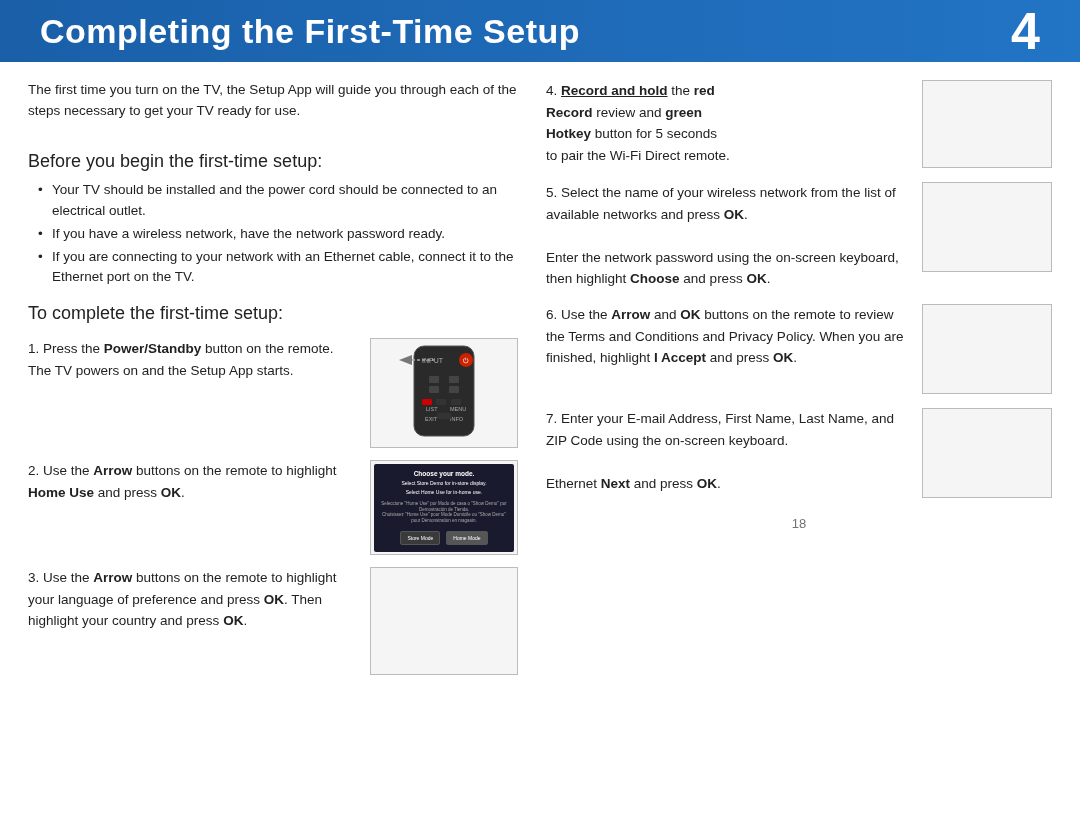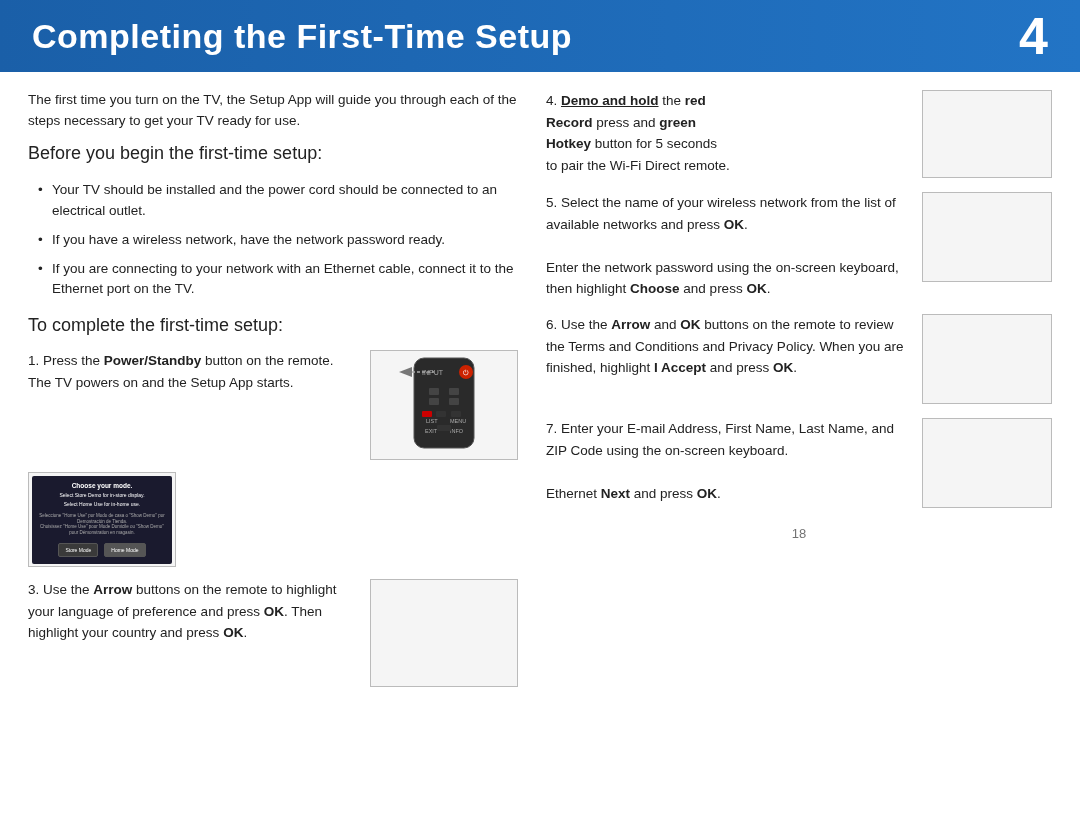--- a/index.html
+++ b/index.html
@@ -12,22 +12,22 @@
       color: #222;
       overflow: hidden;
     }
 
     
     .header {
       background: linear-gradient(to right, #1a5fa8, #2274c5);
       display: flex;
       align-items: center;
       justify-content: space-between;
-      padding: 0 32px;
-      height: 72px;
+      padding: 0 40px;
+      height: 62px;
     }
     .header-title {
       color: #fff;
       font-size: 34px;
       font-weight: bold;
       letter-spacing: 0.5px;
     }
     .header-number {
       color: #fff;
       font-size: 52px;
@@ -55,42 +55,41 @@
     .right-col {
       flex: 1;
       display: flex;
       flex-direction: column;
       gap: 0;
     }
 
     .intro-text {
       font-size: 13.5px;
       line-height: 1.55;
-      margin-bottom: 8px;
+      margin-bottom: 26px;
       color: #222;
     }
 
     .before-text {
       font-size: 18px;
       line-height: 1.55;
       margin-bottom: 4px;
     }
 
     .bullet-list {
       list-style: none;
       margin-left: 10px;
       margin-bottom: 10px;
     }
     .bullet-list li {
       font-size: 13.5px;
       line-height: 1.55;
       padding-left: 14px;
       position: relative;
       margin-bottom: 2px;
-      margin-top: 8px;
     }
     .bullet-list li::before {
       content: "•";
       position: absolute;
       left: 0;
       color: #222;
     }
 
     .complete-text {
       font-size: 18px;
@@ -273,20 +272,23 @@
             <text x="66" y="70" font-size="5.5" fill="#aaa" font-family="Arial">MENU</text>
             <text x="41" y="80" font-size="5.5" fill="#aaa" font-family="Arial">EXIT</text>
             <text x="66" y="80" font-size="5.5" fill="#aaa" font-family="Arial">INFO</text>
             <rect x="67" y="58" width="10" height="6" rx="1" fill="#333"></rect>
             <rect x="53" y="72" width="14" height="6" rx="1" fill="#333"></rect>
           </svg>
         </div>
       </div>
 
       <div class="step">
+        <div class="step-text">
+          <span>2.  Use the </span><b>Arrow</b><span> buttons on the remote to highlight </span><b>Home Use</b><span> and press </span><b>OK</b><span>.</span>
+        </div>
         <div class="step-image" style="height:95px;">
           <div class="mode-screen">
             <div class="mode-title">Choose your mode.</div>
             <div class="mode-subtitle">Select Store Demo for in-store display.</div>
             <div class="mode-subtitle">Select Home Use for in-home use.</div>
             <div class="mode-desc">Seleccione "Home Use" por Modo de casa o "Show Demo" por Demostración de Tienda.<br>Choisissez "Home Use" pour Mode Domicile ou "Show Demo" pour Démonstration en magasin.</div>
             <div class="mode-buttons">
               <div class="mode-btn">Store Mode</div>
               <div class="mode-btn selected">Home Mode</div>
             </div>
@@ -300,21 +302,21 @@
         </div>
         <div class="step3-image"></div>
       </div>
 
     </div>
 
     <div class="right-col">
 
       <div class="right-step">
         <div class="right-step-text">
-          <span>4.  </span><b><u>Demo and hold</u></b><span> the </span><b>red<br>Record</b><span> press and </span><b>green<br>Hotkey</b><span> button for 5 seconds<br>to pair the Wi-Fi Direct remote.</span>
+          <span>4.  </span><b><u>Record and hold</u></b><span> the </span><b>red<br>Record</b><span> review and </span><b>green<br>Hotkey</b><span> button for 5 seconds<br>to pair the Wi-Fi Direct remote.</span>
         </div>
         <div class="right-image-box"></div>
       </div>
 
       <div class="right-step">
         <div class="right-step-text">
           <span>5.  Select the name of your wireless network from the list of available networks and press </span><b>OK</b><span>.</span>
           <br><br>
           <span>Enter the network password using the on-screen keyboard, then highlight </span><b>Choose</b><span> and press </span><b>OK</b><span>.</span>
         </div>

